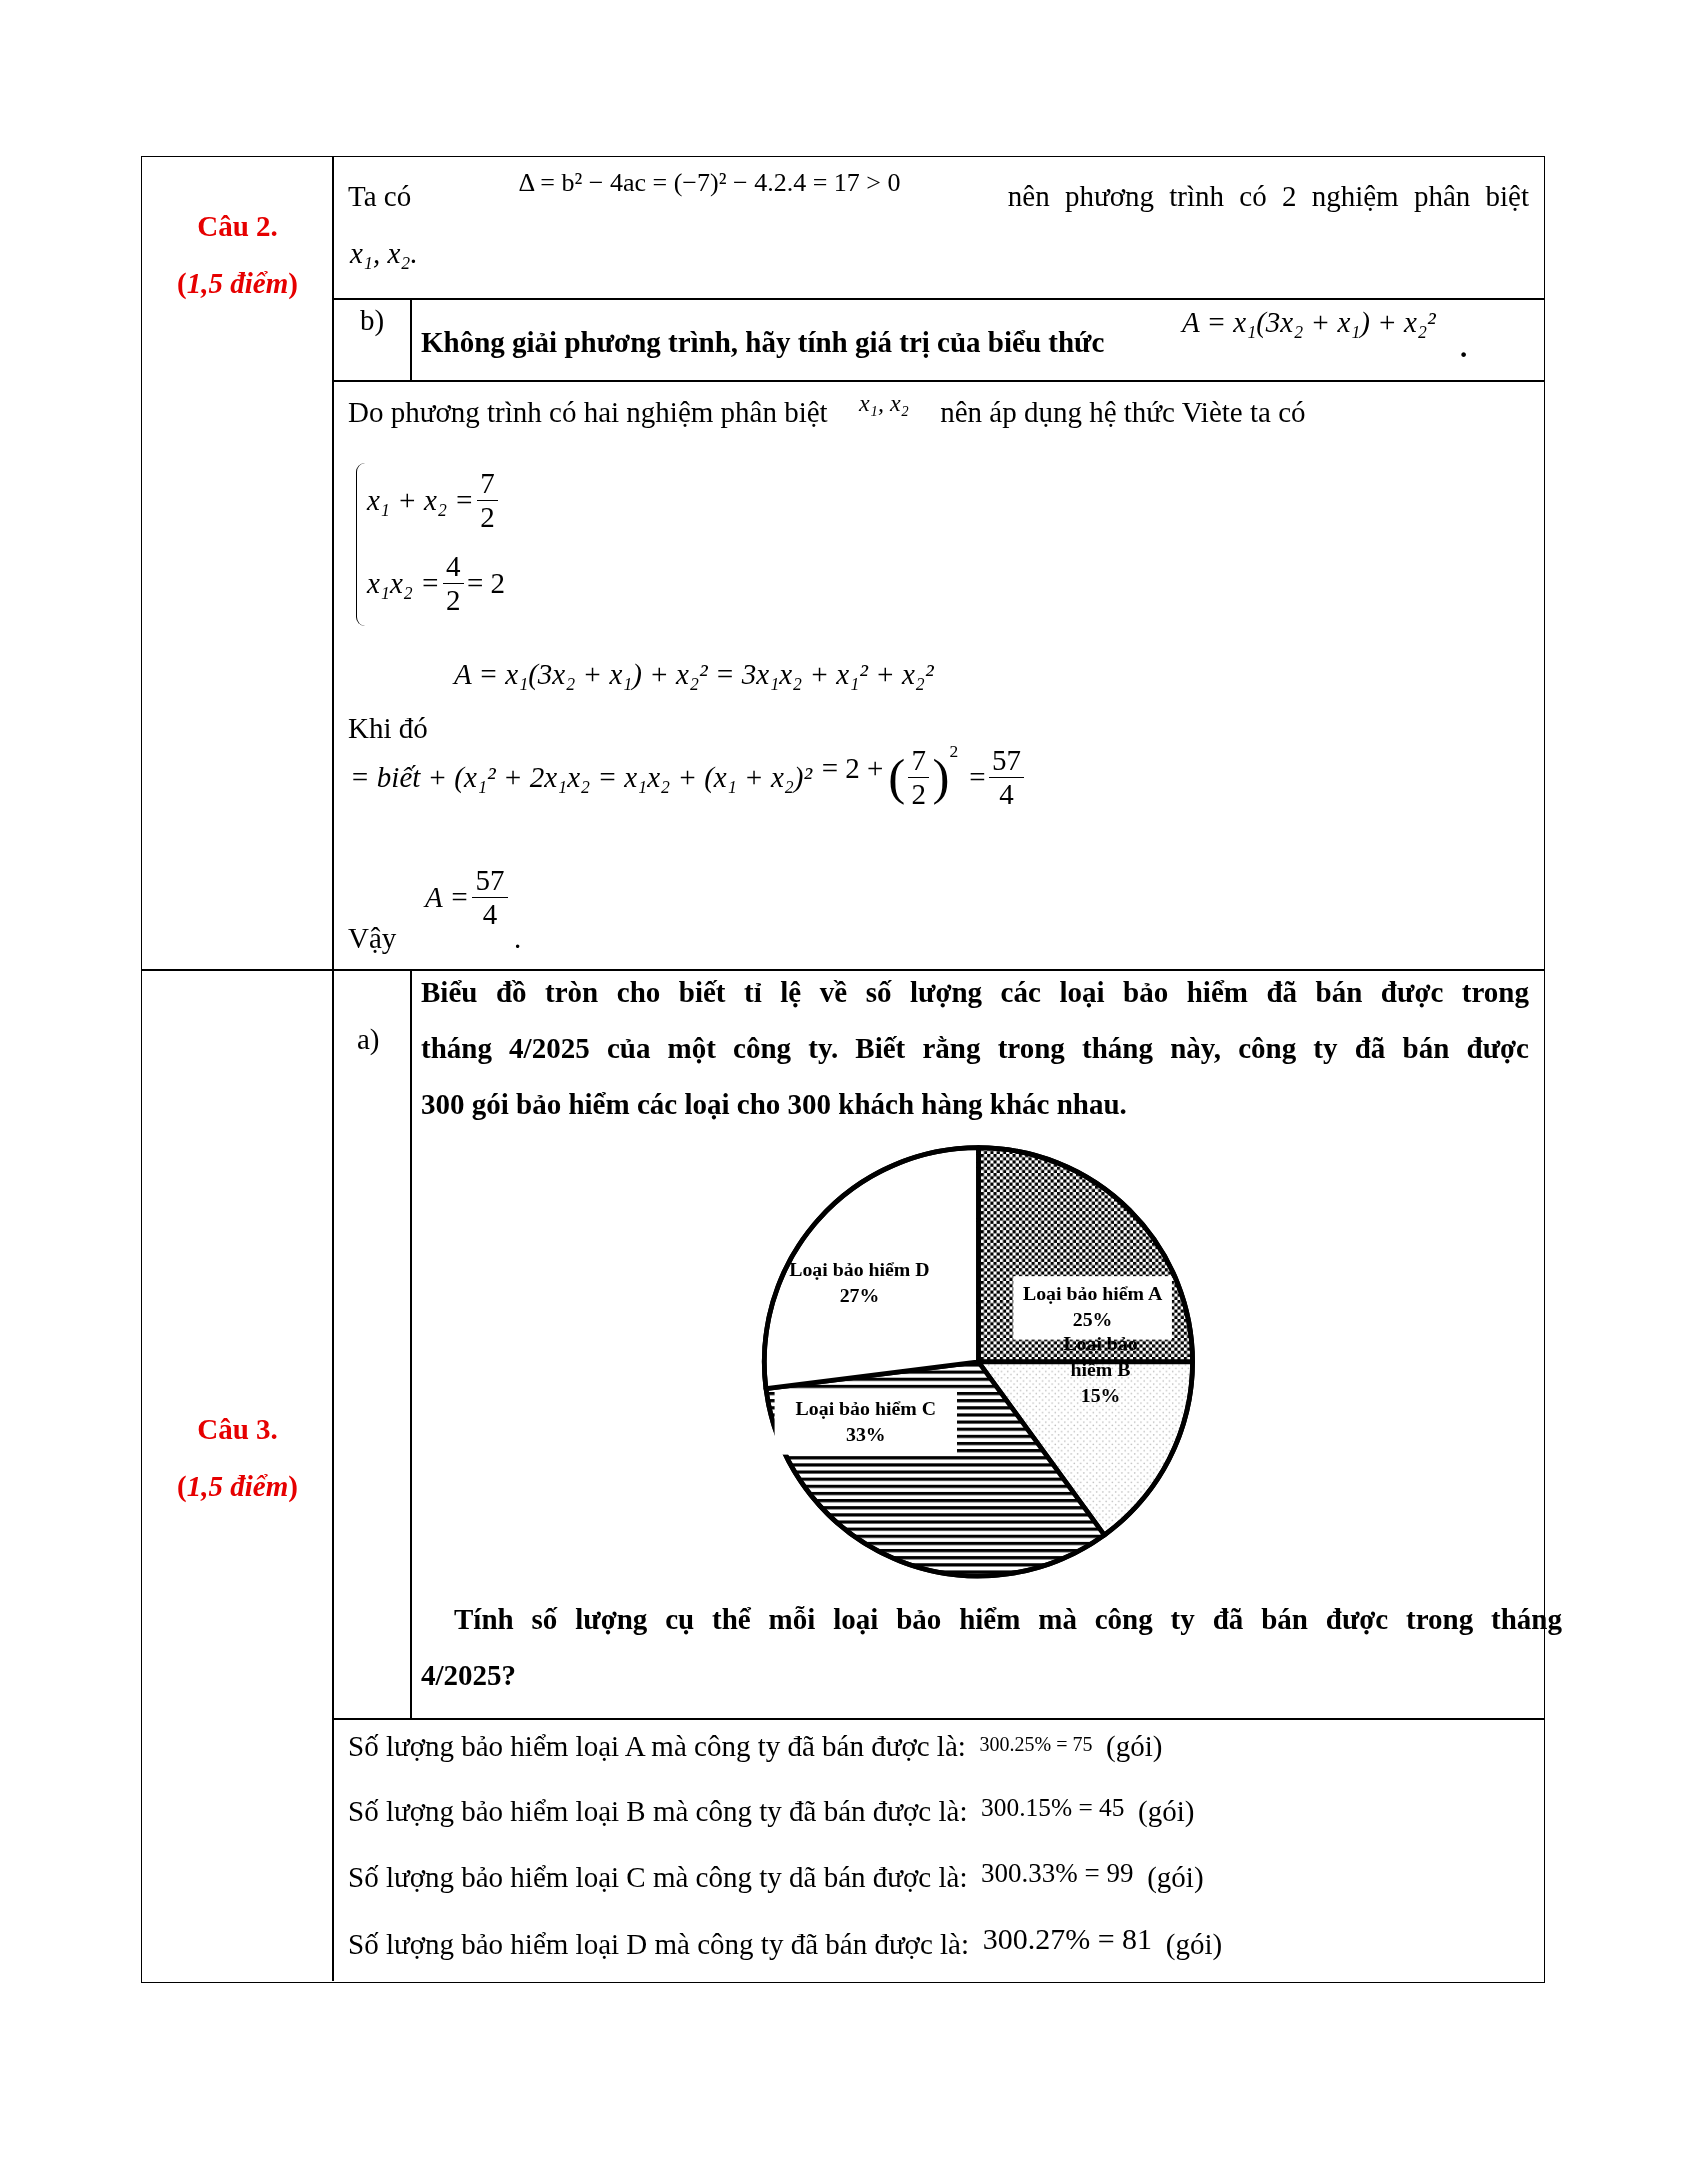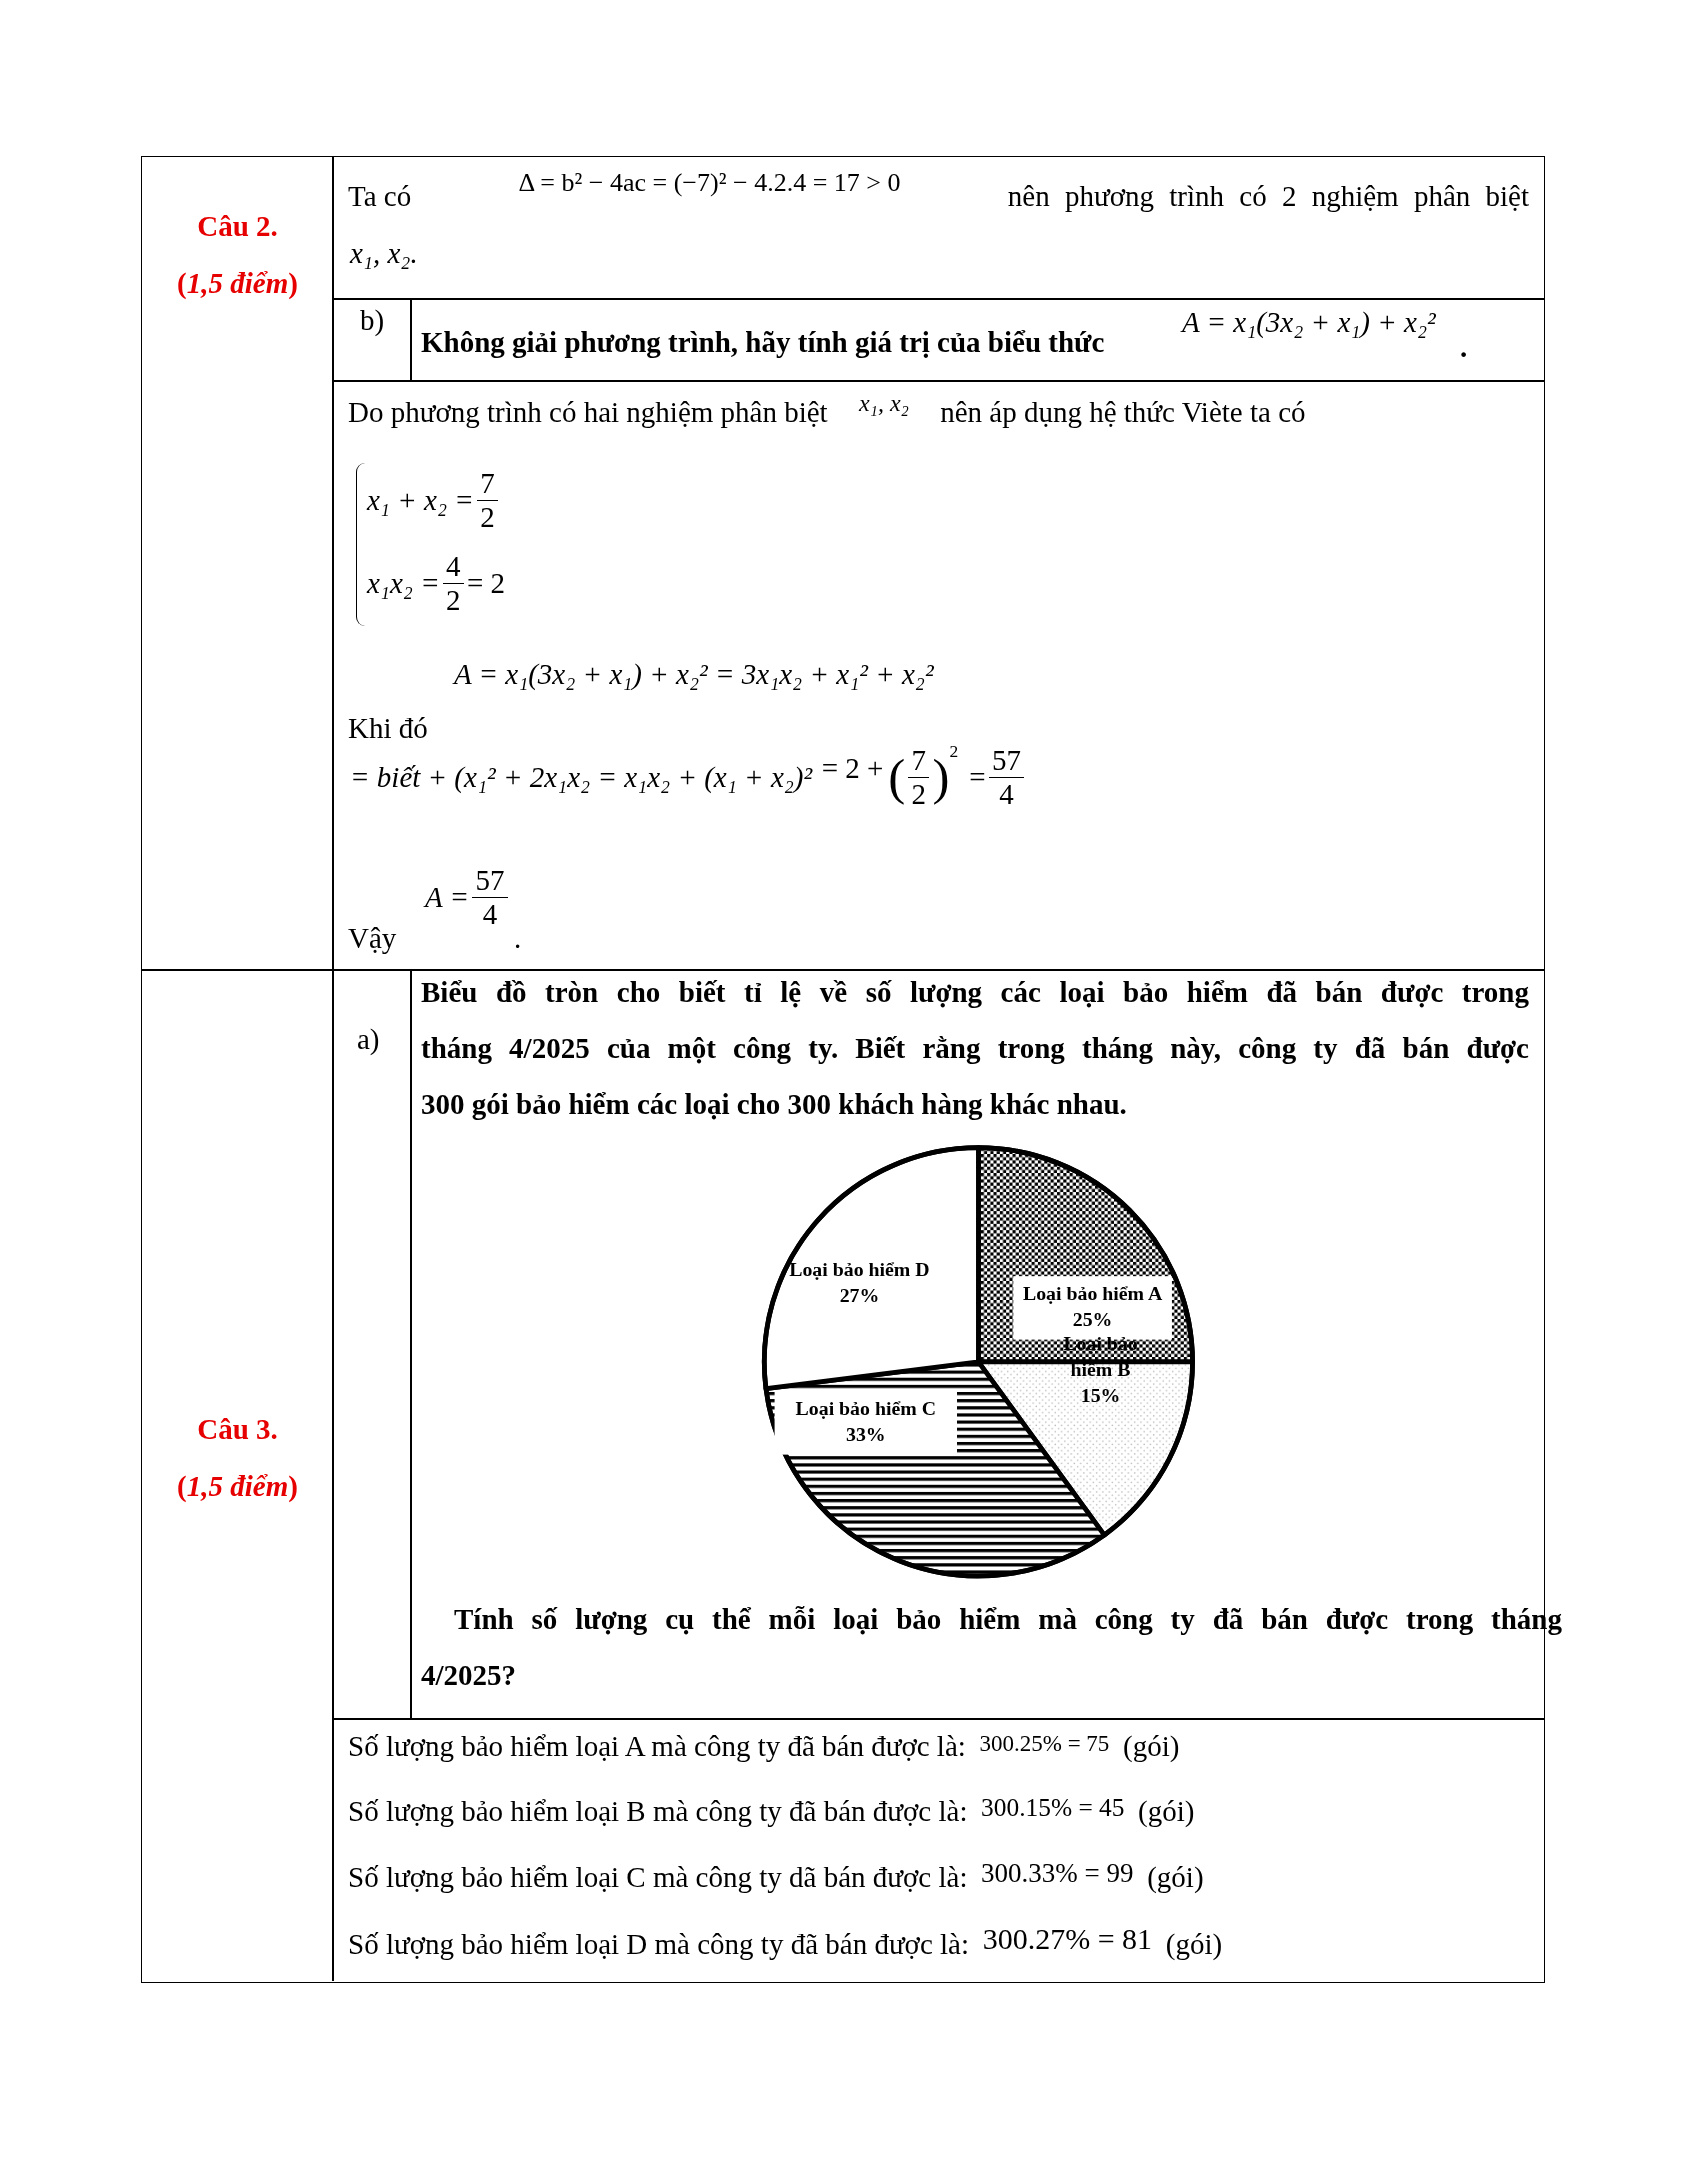--- a/index.html
+++ b/index.html
@@ -117,21 +117,21 @@
     <div class="txt" style="left:215px; top:865px;">a)</div>
     <div class="txt bi justify" style="left:279px; top:818px; width:1108px;">Biểu đồ tròn cho biết tỉ lệ về số lượng các loại bảo hiểm đã bán được trong</div>
     <div class="txt bi justify" style="left:279px; top:874px; width:1108px;">tháng 4/2025 của một công ty. Biết rằng trong tháng này, công ty đã bán được</div>
     <div class="txt bi" style="left:279px; top:930px;">300 gói bảo hiểm các loại cho 300 khách hàng khác nhau.</div>
 
     <div class="txt bi justify" style="left:279px; top:1445px; width:1108px;margin-left:33px;">Tính số lượng cụ thể mỗi loại bảo hiểm mà công ty đã bán được trong tháng</div>
     <div class="txt bi" style="left:279px; top:1501px;">4/2025?</div>
 
     <div class="txt" style="left:206px; top:1572px;">
       <span>Số lượng bảo hiểm loại A mà công ty đã bán được là:</span>
-      <span class="math" style="font-size:23px; position:relative; top:-4.8px; margin:0 6.4px;">300.25% = 75</span>
+      <span class="math" style="font-size:20px; position:relative; top:-4.8px; margin:0 6.4px;">300.25% = 75</span>
       <span>(gói)</span>
     </div>
     <div class="txt" style="left:206px; top:1637px;">
       <span>Số lượng bảo hiểm loại B mà công ty đã bán được là:</span>
       <span class="math" style="font-size:25.4px; position:relative; top:-4.8px; margin:0 6.4px;">300.15% = 45</span>
       <span>(gói)</span>
     </div>
     <div class="txt" style="left:206px; top:1703px;">
       <span>Số lượng bảo hiểm loại C mà công ty dã bán được là:</span>
       <span class="math" style="font-size:27px; position:relative; top:-4.8px; margin:0 6.4px;">300.33% = 99</span>

